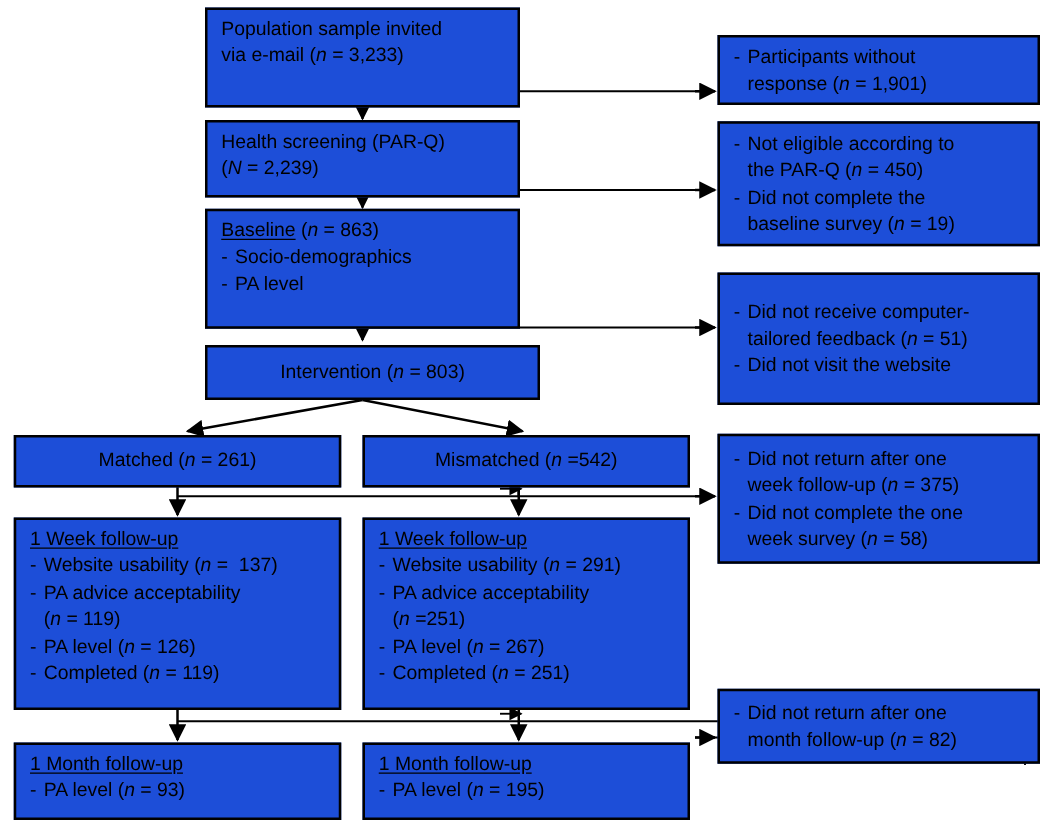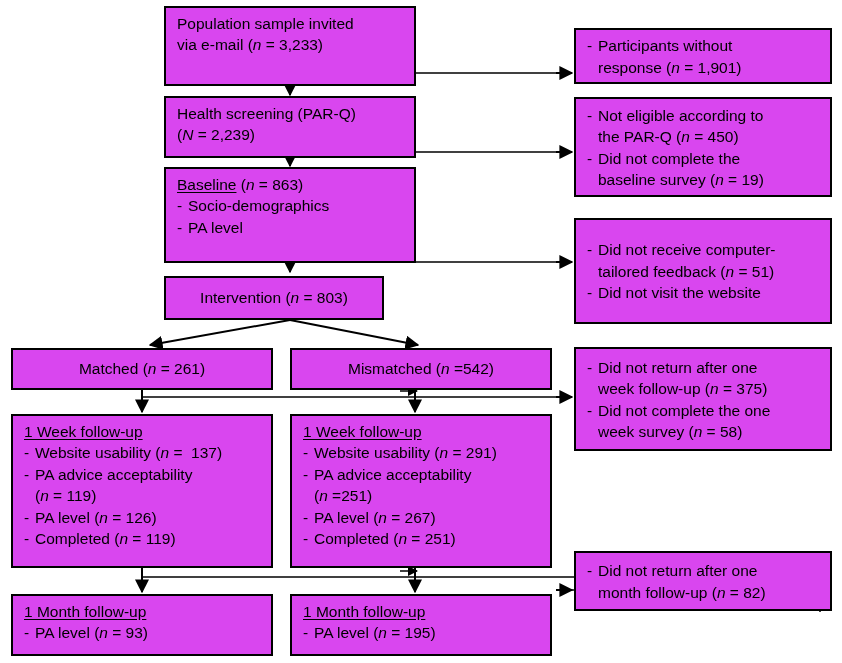--- a/index.html
+++ b/index.html
@@ -24,21 +24,21 @@
     left: 0;
     top: 0;
     width: 842px;
     height: 663px;
     pointer-events: none;
   }
   .fbox {
     position: absolute;
     box-sizing: border-box;
     border: 2px solid #000000;
-    background: #d946ef;
+    background: #1d4ed8;
     font-size: 15.5px;
     line-height: 1.38;
     padding: 5px 9px 4px 11px;
   }
   .fbox.centered {
     display: flex;
     align-items: center;
     justify-content: center;
     text-align: center;
     padding: 4px 8px;
@@ -137,21 +137,21 @@
     <div class="bullet-row">
       <span class="bullet-dash">-</span>
       <span class="bullet-text">Socio-demographics</span>
     </div>
     <div class="bullet-row">
       <span class="bullet-dash">-</span>
       <span class="bullet-text">PA level</span>
     </div>
   </div>
 
-  <div class="fbox centered" style="left:164px; top:276px; width:220px; height:44px;">
+  <div class="fbox centered" style="left:164px; top:276px; width:268px; height:44px;">
     <div class="line"><span>Intervention (</span><span class="it">n</span><span> = 803)</span></div>
   </div>
 
   <div class="fbox centered" style="left:11px; top:348px; width:262px; height:42px;">
     <div class="line"><span>Matched (</span><span class="it">n</span><span> = 261)</span></div>
   </div>
 
   <div class="fbox centered" style="left:290px; top:348px; width:262px; height:42px;">
     <div class="line"><span>Mismatched (</span><span class="it">n</span><span> =542)</span></div>
   </div>

